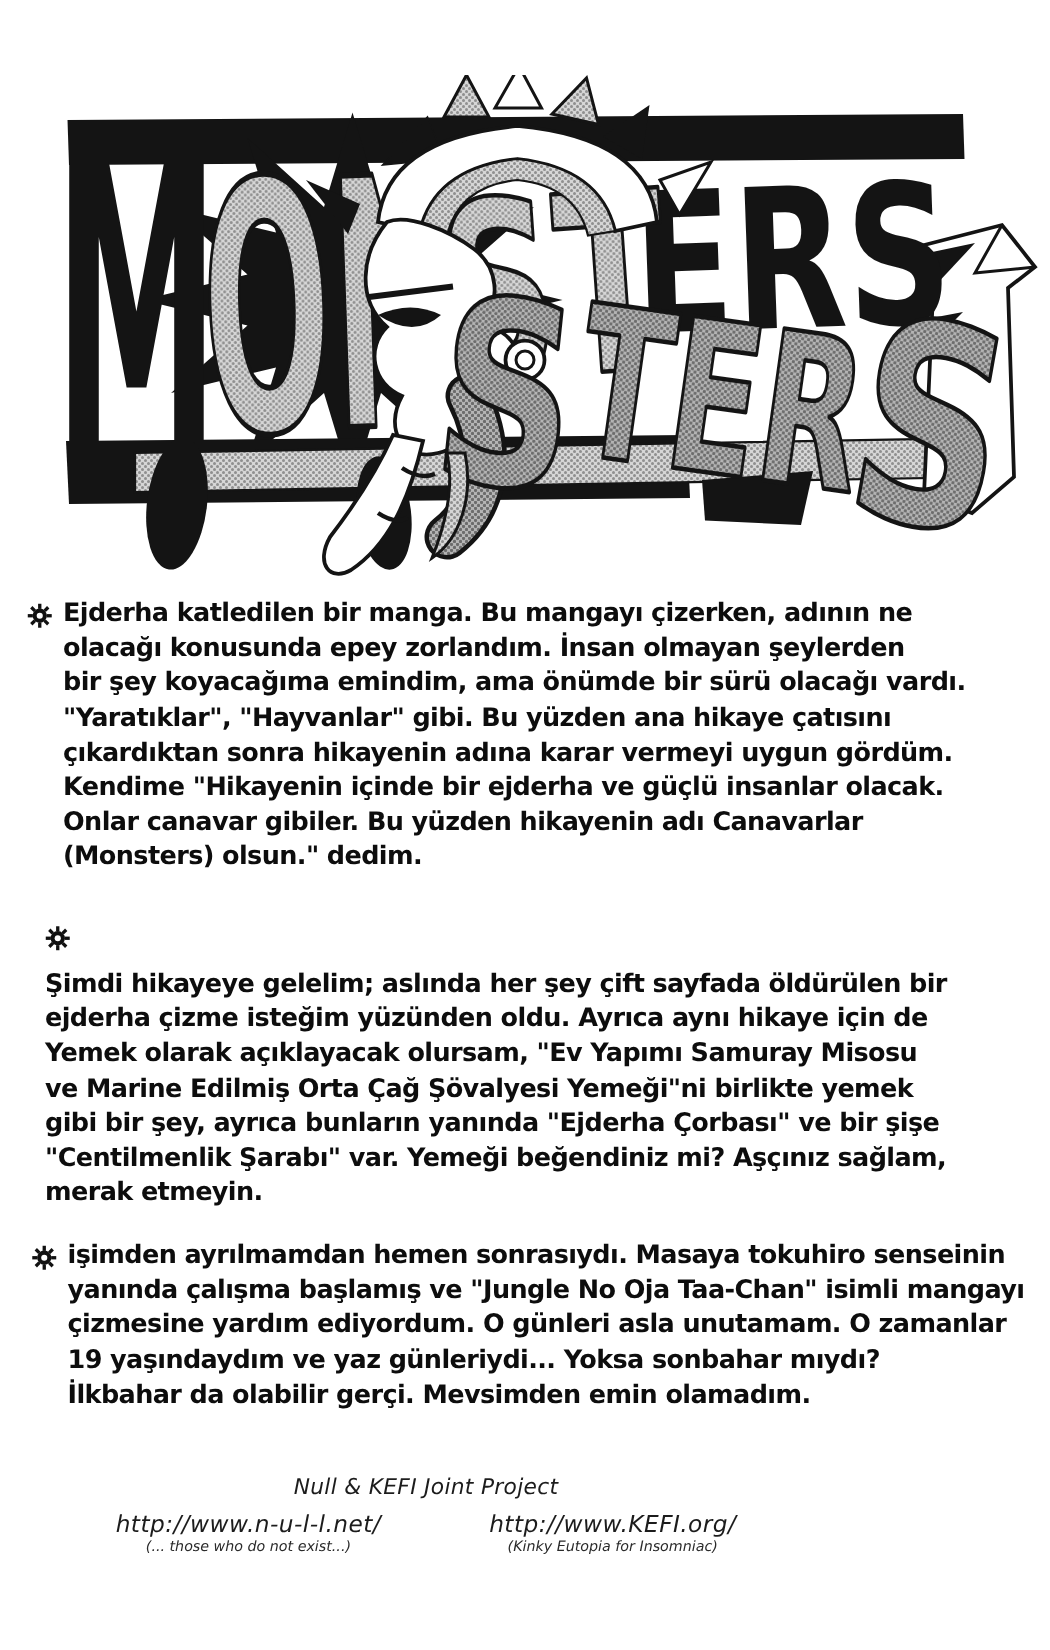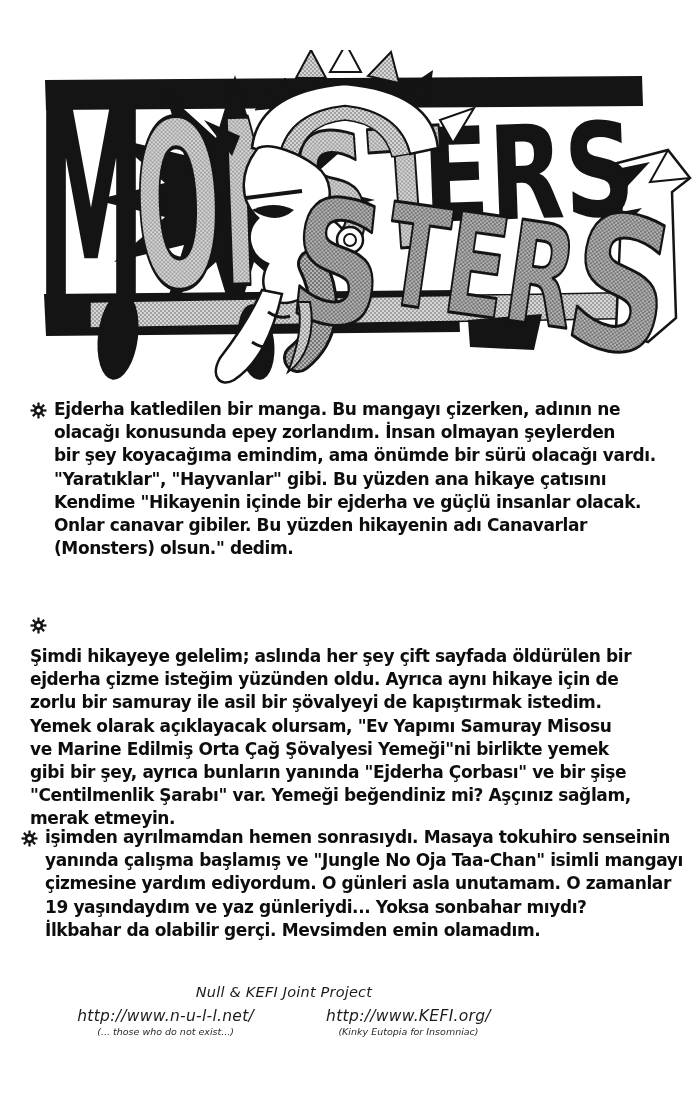--- a/index.html
+++ b/index.html
@@ -8,21 +8,21 @@
   .page{position:relative;width:700px;height:1100px;background:#fff;}
 
   
   .logo-wrap{position:absolute;top:50px;left:0;width:700px;height:348px;}
 
   
   .para{position:absolute;display:flex;gap:7px;color:#0d0d0d;}
   .bullet{flex:none;margin-top:4px;}
   .lines{font-weight:bold;font-size:17px;line-height:23.2px;
          letter-spacing:-0.4px;white-space:nowrap;}
-  #p1{top:398px;left:30px;}
+  #p1{top:398px;left:18px;}
   #p2{top:613px;left:30px;flex-direction:column;}
   #p3{top:826px;left:21px;}
 
   
   .footer{position:absolute;top:984px;left:0;width:568px;text-align:center;
           color:#1c1c1c;font-style:italic;}
   .project{font-size:14.5px;letter-spacing:0.2px;}
   .links{display:flex;justify-content:center;gap:72px;margin-top:7px;}
   .link{text-align:center;}
   .url{font-size:15.5px;letter-spacing:0.3px;}
@@ -114,20 +114,21 @@
           <rect x="8.7" y="0.6" width="2.6" height="4" transform="rotate(315 10 10)"></rect>
         </g>
         <circle cx="10" cy="10" r="2.4" fill="#ffffff"></circle>
       </svg>
     </span>
     <div class="lines">
       <div>Ejderha katledilen bir manga. Bu mangayı çizerken, adının ne</div>
       <div>olacağı konusunda epey zorlandım. İnsan olmayan şeylerden</div>
       <div>bir şey koyacağıma emindim, ama önümde bir sürü olacağı vardı.</div>
       <div>"Yaratıklar", "Hayvanlar" gibi. Bu yüzden ana hikaye çatısını</div>
+      <div>çıkardıktan sonra hikayenin adına karar vermeyi uygun gördüm.</div>
       <div>Kendime "Hikayenin içinde bir ejderha ve güçlü insanlar olacak.</div>
       <div>Onlar canavar gibiler. Bu yüzden hikayenin adı Canavarlar</div>
       <div>(Monsters) olsun." dedim.</div>
     </div>
   </div>
 
   <div class="para" id="p2">
     <span class="bullet">
       <svg width="17" height="17" viewBox="0 0 20 20">
         <g fill="#111111">
@@ -140,21 +141,20 @@
           <rect x="8.7" y="0.6" width="2.6" height="4" transform="rotate(225 10 10)"></rect>
           <rect x="8.7" y="0.6" width="2.6" height="4" transform="rotate(270 10 10)"></rect>
           <rect x="8.7" y="0.6" width="2.6" height="4" transform="rotate(315 10 10)"></rect>
         </g>
         <circle cx="10" cy="10" r="2.4" fill="#ffffff"></circle>
       </svg>
     </span>
     <div class="lines">
       <div>Şimdi hikayeye gelelim; aslında her şey çift sayfada öldürülen bir</div>
       <div>ejderha çizme isteğim yüzünden oldu. Ayrıca aynı hikaye için de</div>
-      <div>zorlu bir samuray ile asil bir şövalyeyi de kapıştırmak istedim.</div>
       <div>Yemek olarak açıklayacak olursam, "Ev Yapımı Samuray Misosu</div>
       <div>ve Marine Edilmiş Orta Çağ Şövalyesi Yemeği"ni birlikte yemek</div>
       <div>gibi bir şey, ayrıca bunların yanında "Ejderha Çorbası" ve bir şişe</div>
       <div>"Centilmenlik Şarabı" var. Yemeği beğendiniz mi? Aşçınız sağlam,</div>
       <div>merak etmeyin.</div>
     </div>
   </div>
 
   <div class="para" id="p3">
     <span class="bullet">

